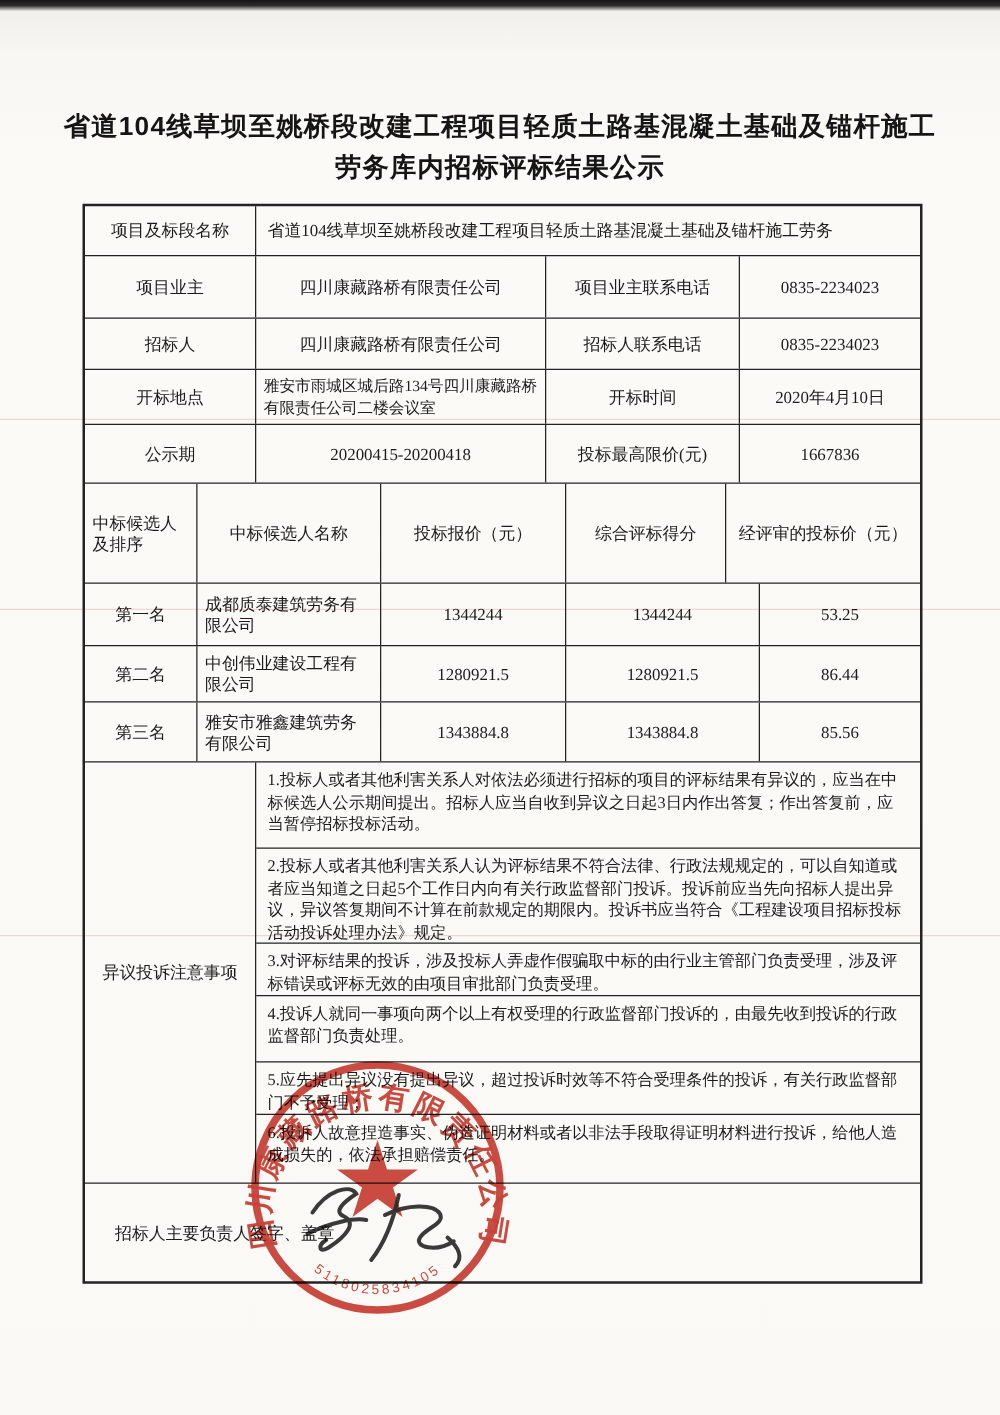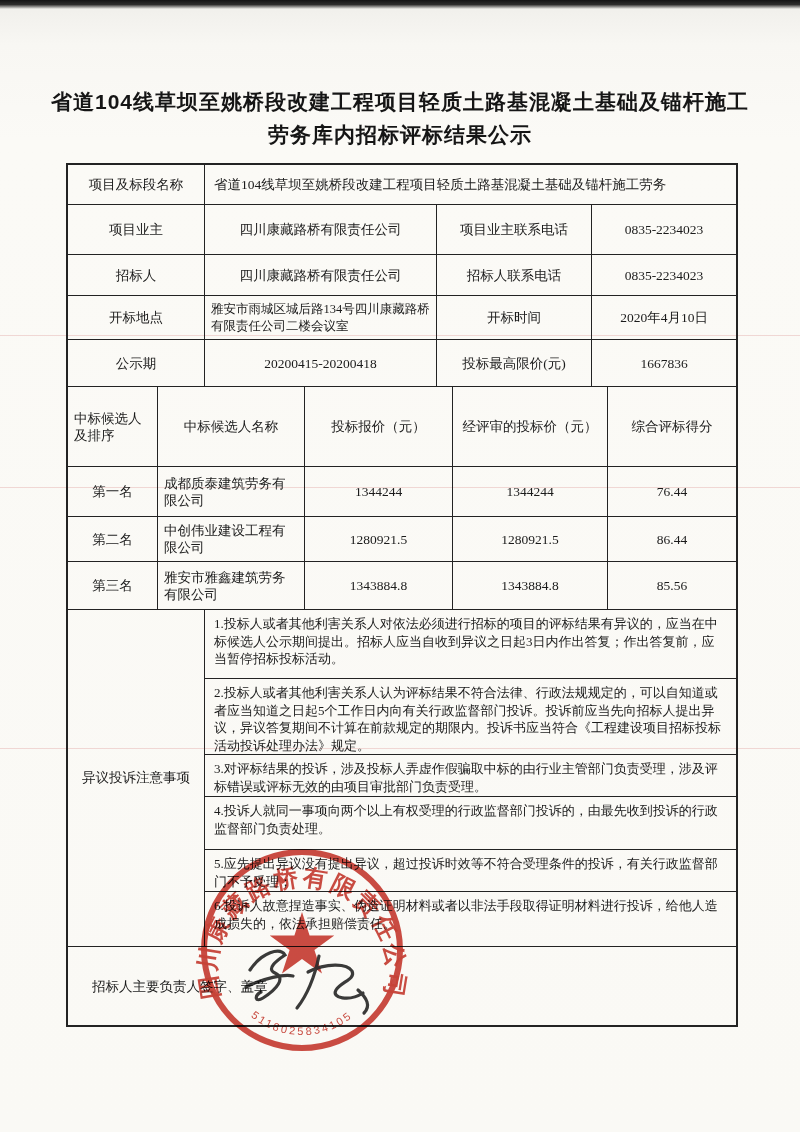--- a/index.html
+++ b/index.html
@@ -123,30 +123,30 @@
       <div class="cell w0">公示期</div>
       <div class="cell w1">20200415-20200418</div>
       <div class="cell w2">投标最高限价(元)</div>
       <div class="cell grow">1667836</div>
     </div>
 
     <div class="row h-hd">
       <div class="cell c0">中标候选人及排序</div>
       <div class="cell c1">中标候选人名称</div>
       <div class="cell c2">投标报价（元）</div>
+      <div class="cell grow">综合评标得分</div>
       <div class="cell c3">经评审的投标价（元）</div>
-      <div class="cell grow">综合评标得分</div>
     </div>
 
     <div class="row h-c1">
       <div class="cell c0">第一名</div>
       <div class="cell c1">成都质泰建筑劳务有限公司</div>
       <div class="cell c2">1344244</div>
       <div class="cell c3">1344244</div>
-      <div class="cell grow">76.44</div>
+      <div class="cell grow">53.25</div>
     </div>
     <div class="row h-c2">
       <div class="cell c0">第二名</div>
       <div class="cell c1">中创伟业建设工程有限公司</div>
       <div class="cell c2">1280921.5</div>
       <div class="cell c3">1280921.5</div>
       <div class="cell grow">86.44</div>
     </div>
     <div class="row h-c3">
       <div class="cell c0">第三名</div>

